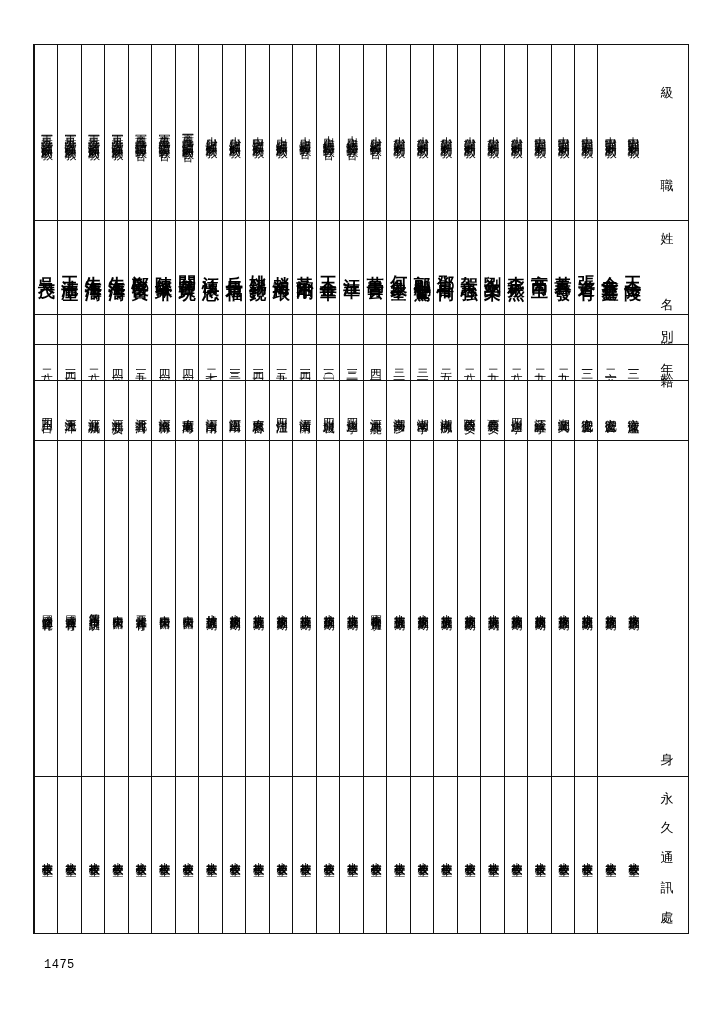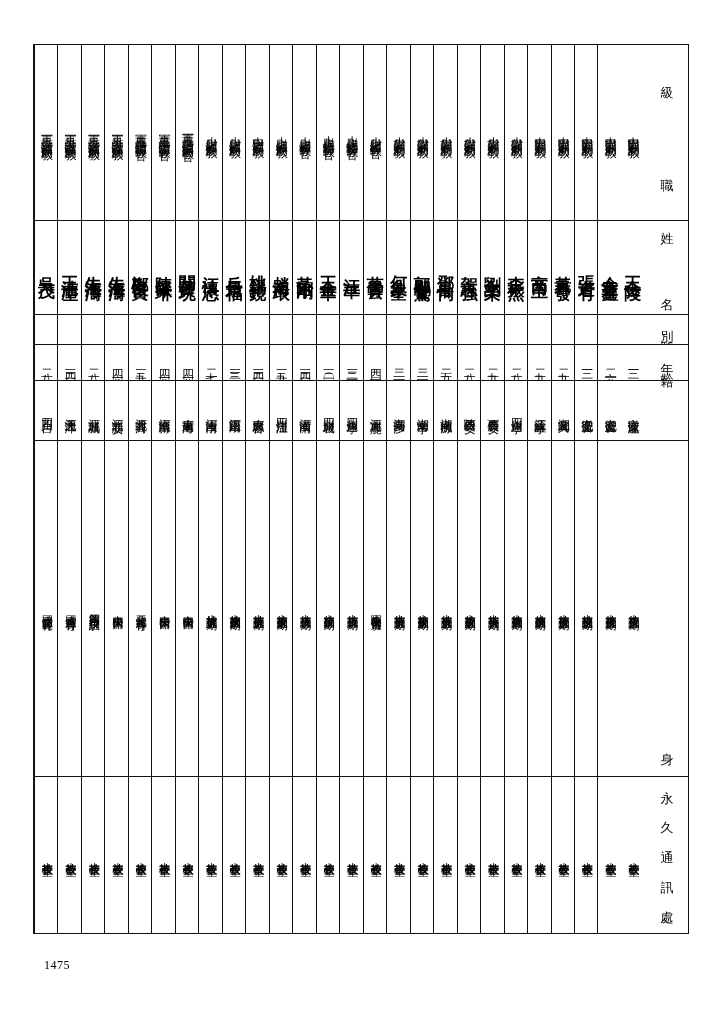--- a/index.html
+++ b/index.html
@@ -97,21 +97,21 @@
   .v.hdr-wide { font-size: 13px; letter-spacing: 26px; }
   .v.hdr-two { font-size: 13px; letter-spacing: 22px; }
   .v.hdr-from { font-size: 13px; letter-spacing: 120px; }
   .v.hdr-addr { font-size: 13px; letter-spacing: 30px; }
 
   .page-number {
     position: absolute;
     left: 44px;
     top: 958px;
     font-size: 12px;
-    font-family: Liberation Serif, serif;
+    font-family: Liberation Mono, monospace;
     letter-spacing: 0.5px;
     color: #000;
   }
 </style>
 </head>
 <body>
 
 <div class="page">
 
   <div class="table-frame">

